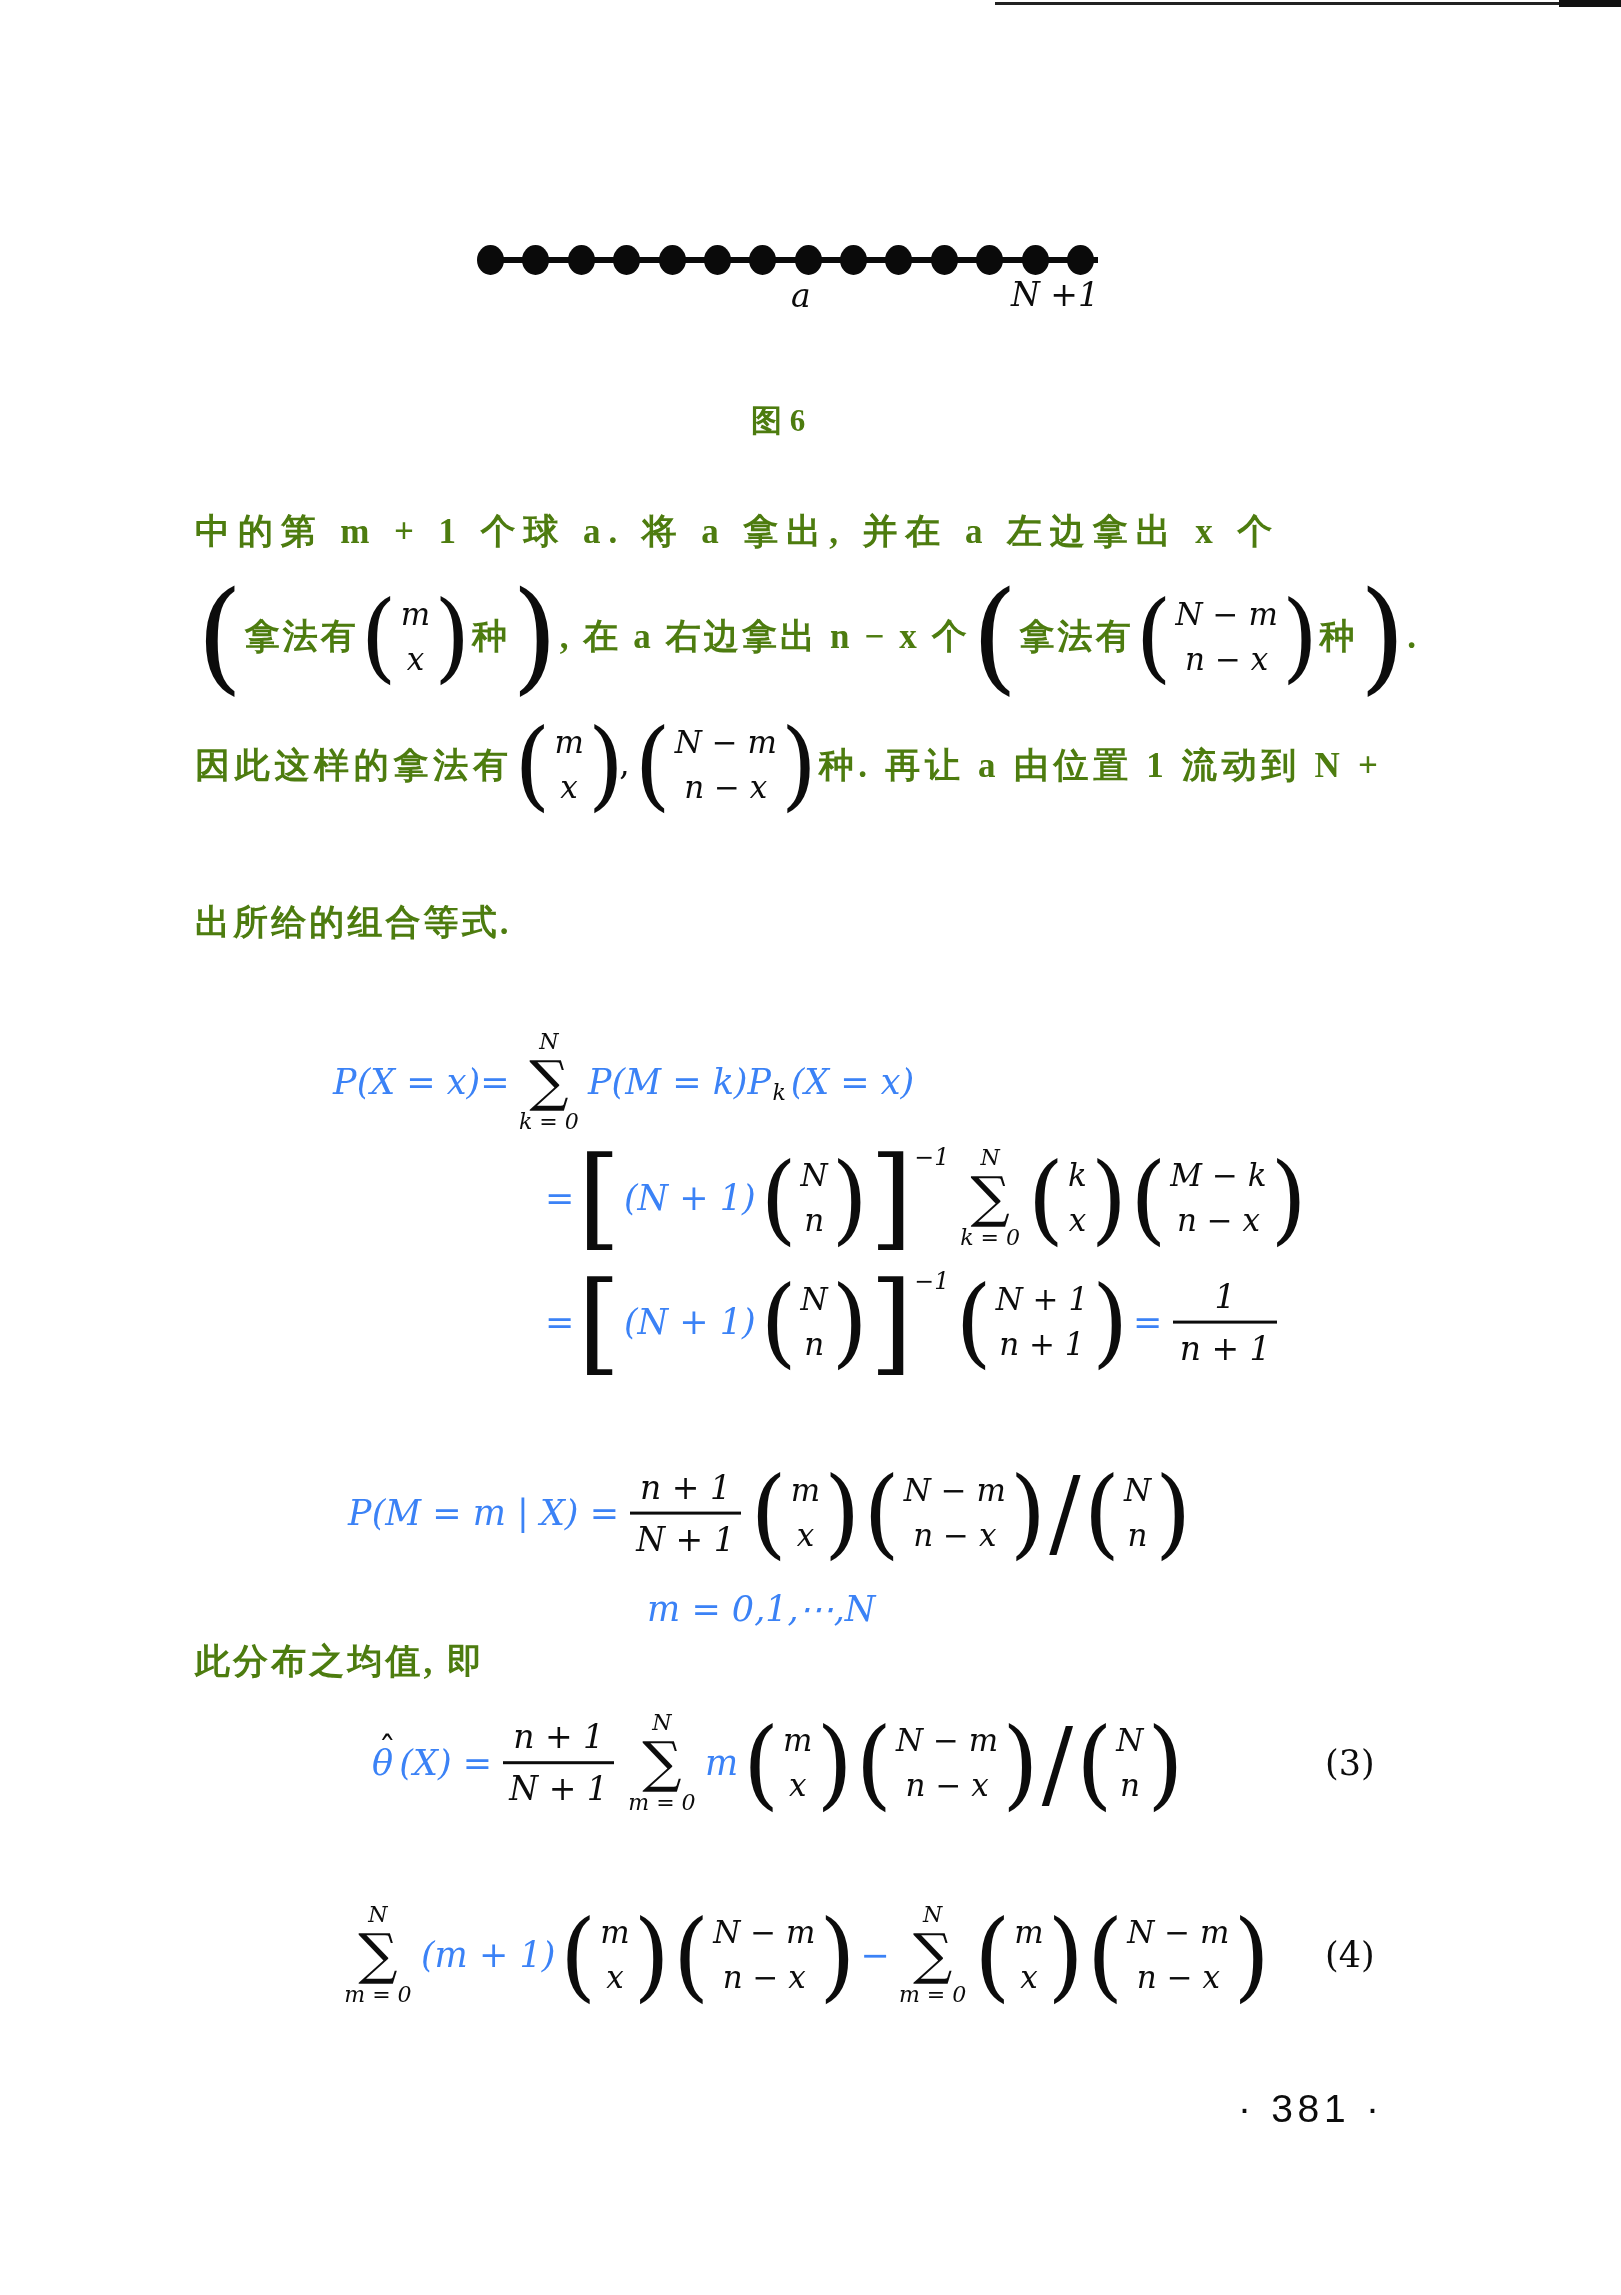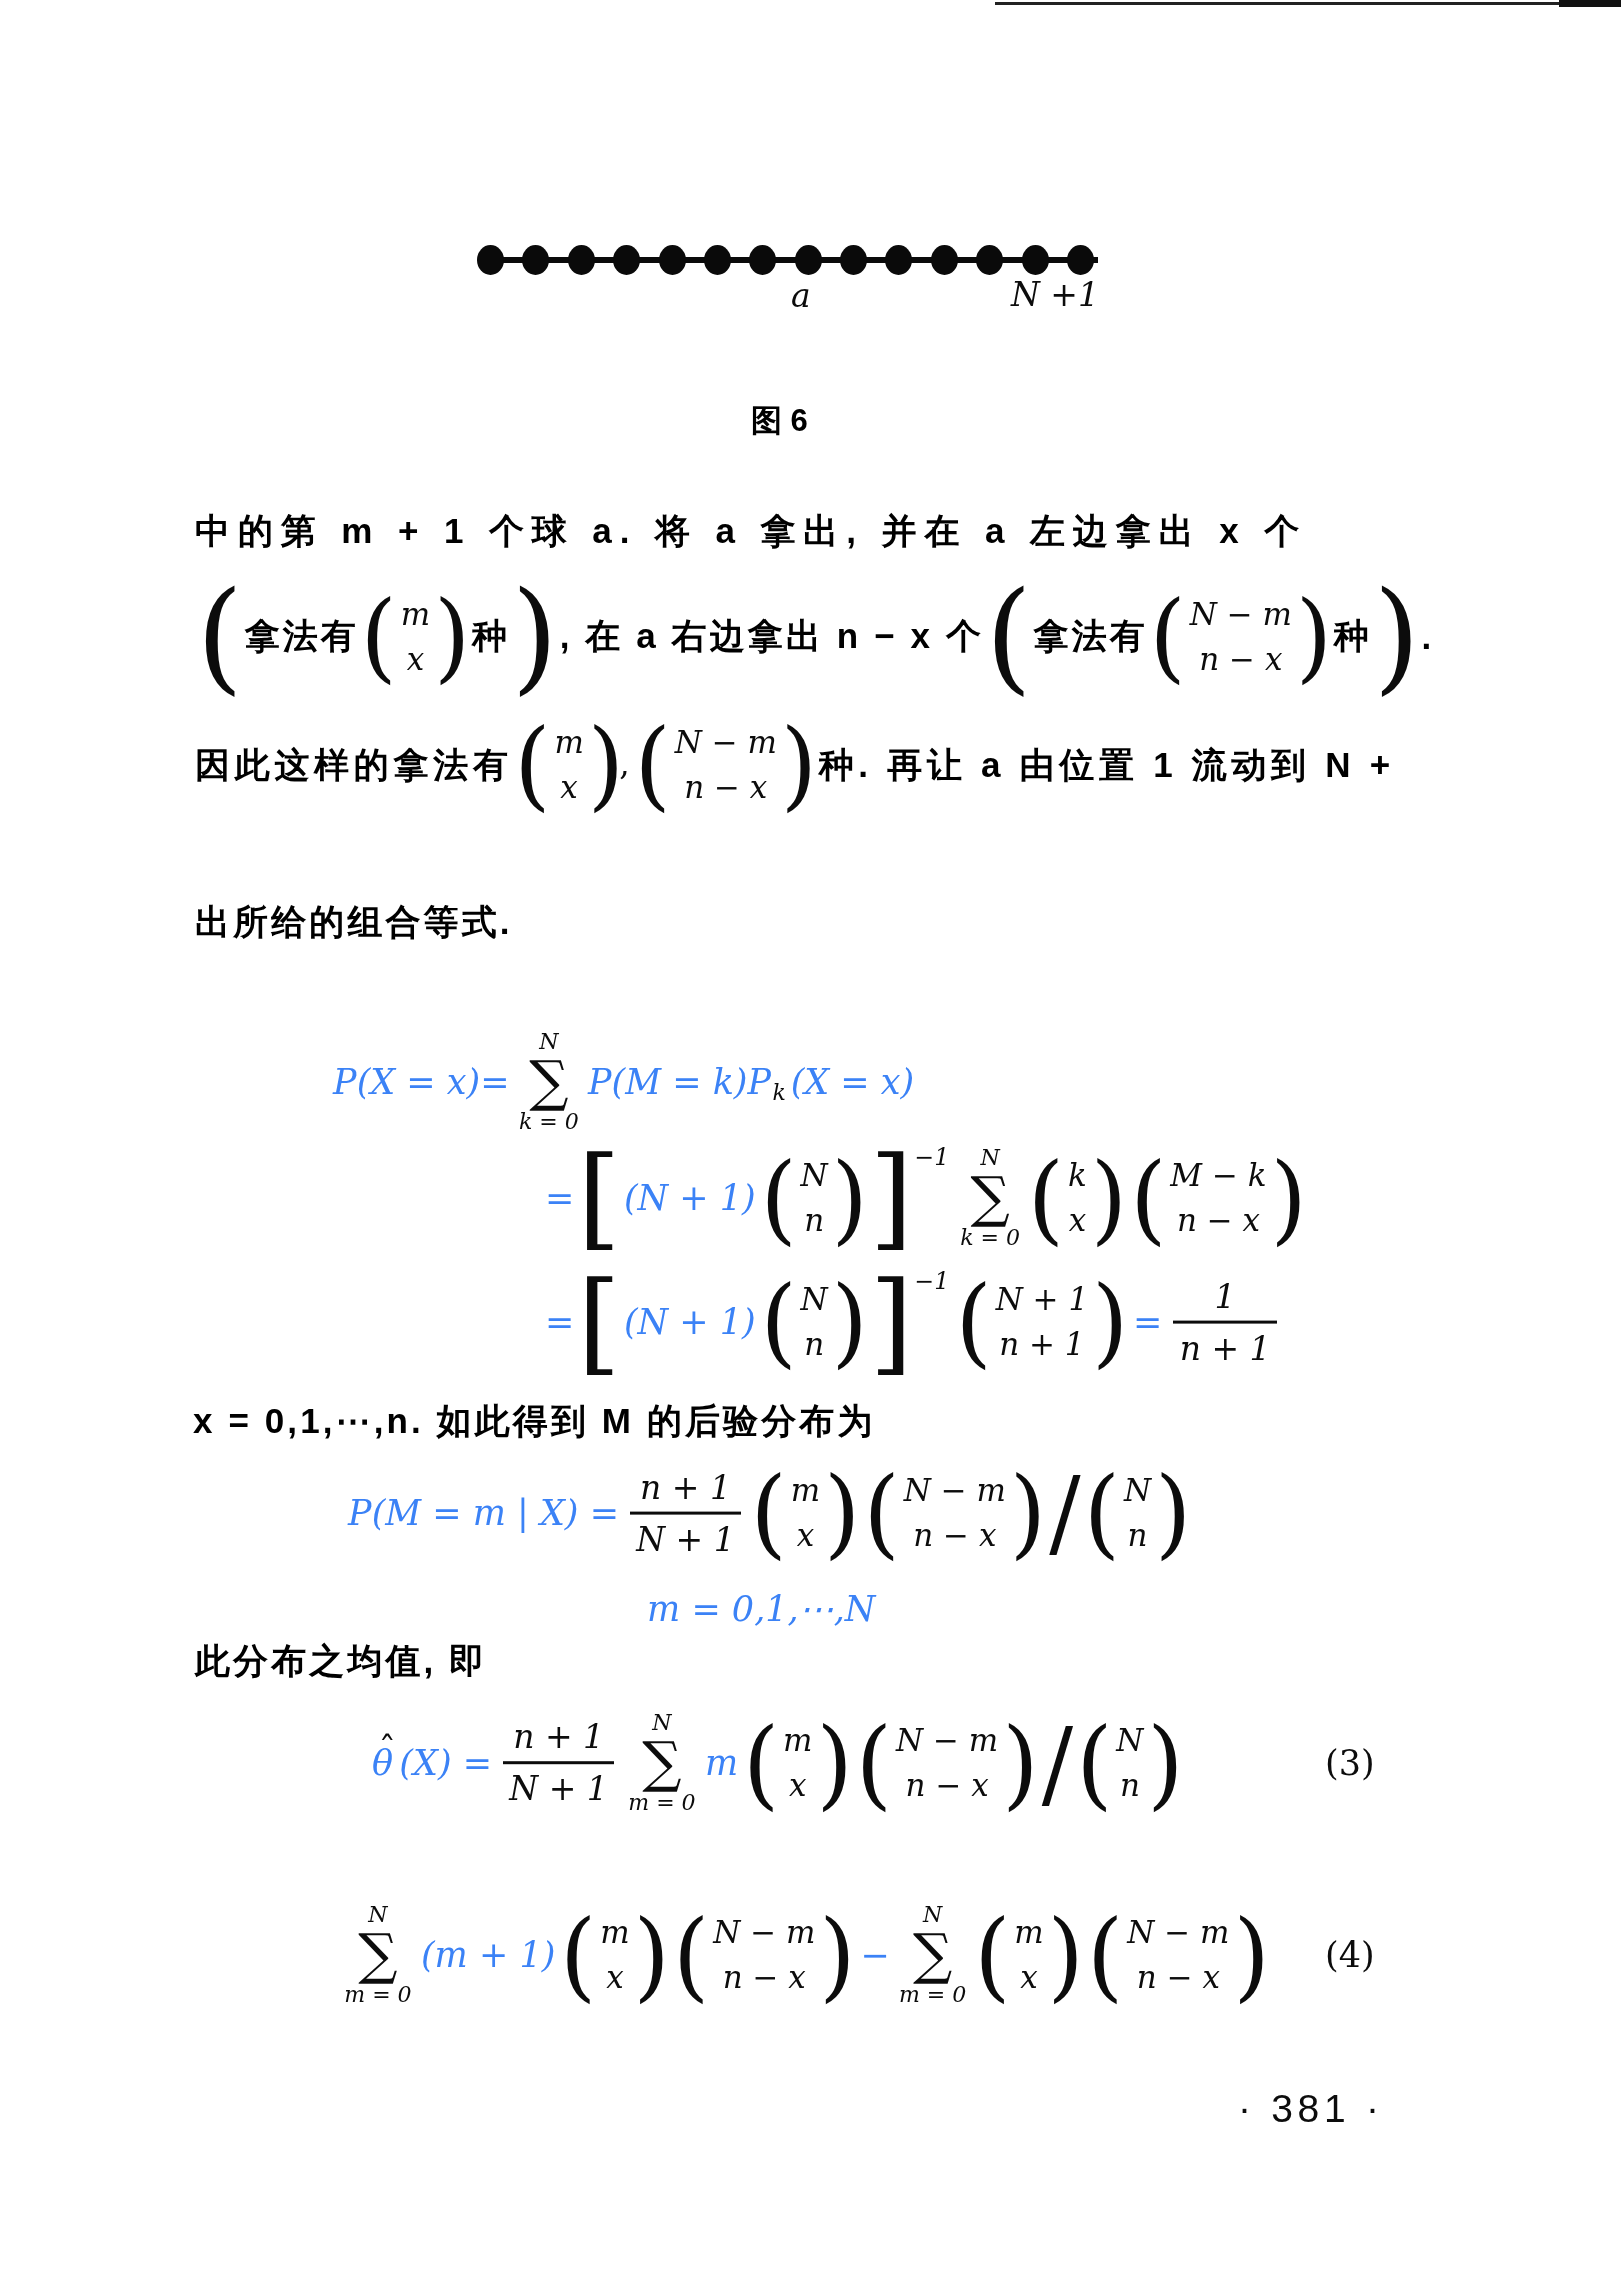--- a/index.html
+++ b/index.html
@@ -1,19 +1,19 @@
 <!DOCTYPE html>
 <html style="font-size:12.6px"><head>
 <meta charset="utf-8">
 <style>
   html,body{margin:0;padding:0;background:#e8e8e8;}
   .page{position:relative;width:1622px;height:2295px;background:#ffffff;margin:0 auto;overflow:hidden;color:#0c0c0c;}
   .row{position:absolute;display:flex;align-items:center;white-space:nowrap;transform:translateY(-50%);}
   
-  .cn{font-family:Liberation Sans, sans-serif;font-weight:600;font-size:35px;color:#000000;}
+  .cn{font-family:Liberation Serif, serif;font-weight:600;font-size:35px;color:#4d7c0f;}
   .mi{font-family:"DejaVu Serif",serif;font-style:italic;font-size:35px;color:#3b82f6;margin:0 3.1px;}
   .up{font-style:normal;}
   .ls10{letter-spacing:7.9px;}
   .ls6{letter-spacing:4.7px;}
   .ls4{letter-spacing:3.1px;}
   .ls2{letter-spacing:1.6px;}
   
   .rule-thin{position:absolute;left:995px;top:2.4px;width:626px;height:3.1px;background:#222;}
   .rule-thick{position:absolute;left:1559px;top:0px;width:63px;height:7px;background:#111;}
   
@@ -213,23 +213,20 @@
         </span>
         <span class="bp">)</span>
       </span>
     <span class="mi up">=</span>
     <span class="frac">
         <span class="fn">1</span>
         <span class="fd">n + 1</span>
       </span>
   </div>
 
-  <div class="row" style="top:1421px;left:193px">
-    <span class="cn ls4">x = 0,1,⋯,n. 如此得到 M 的后验分布为</span>
-  </div>
 
   <div class="row" style="top:1513px;left:345px">
     <span class="mi">P(M = m | X) =</span>
     <span class="frac">
         <span class="fn">n + 1</span>
         <span class="fd">N + 1</span>
       </span>
     <span class="binom">
         <span class="bp">(</span>
         <span class="bcol">

